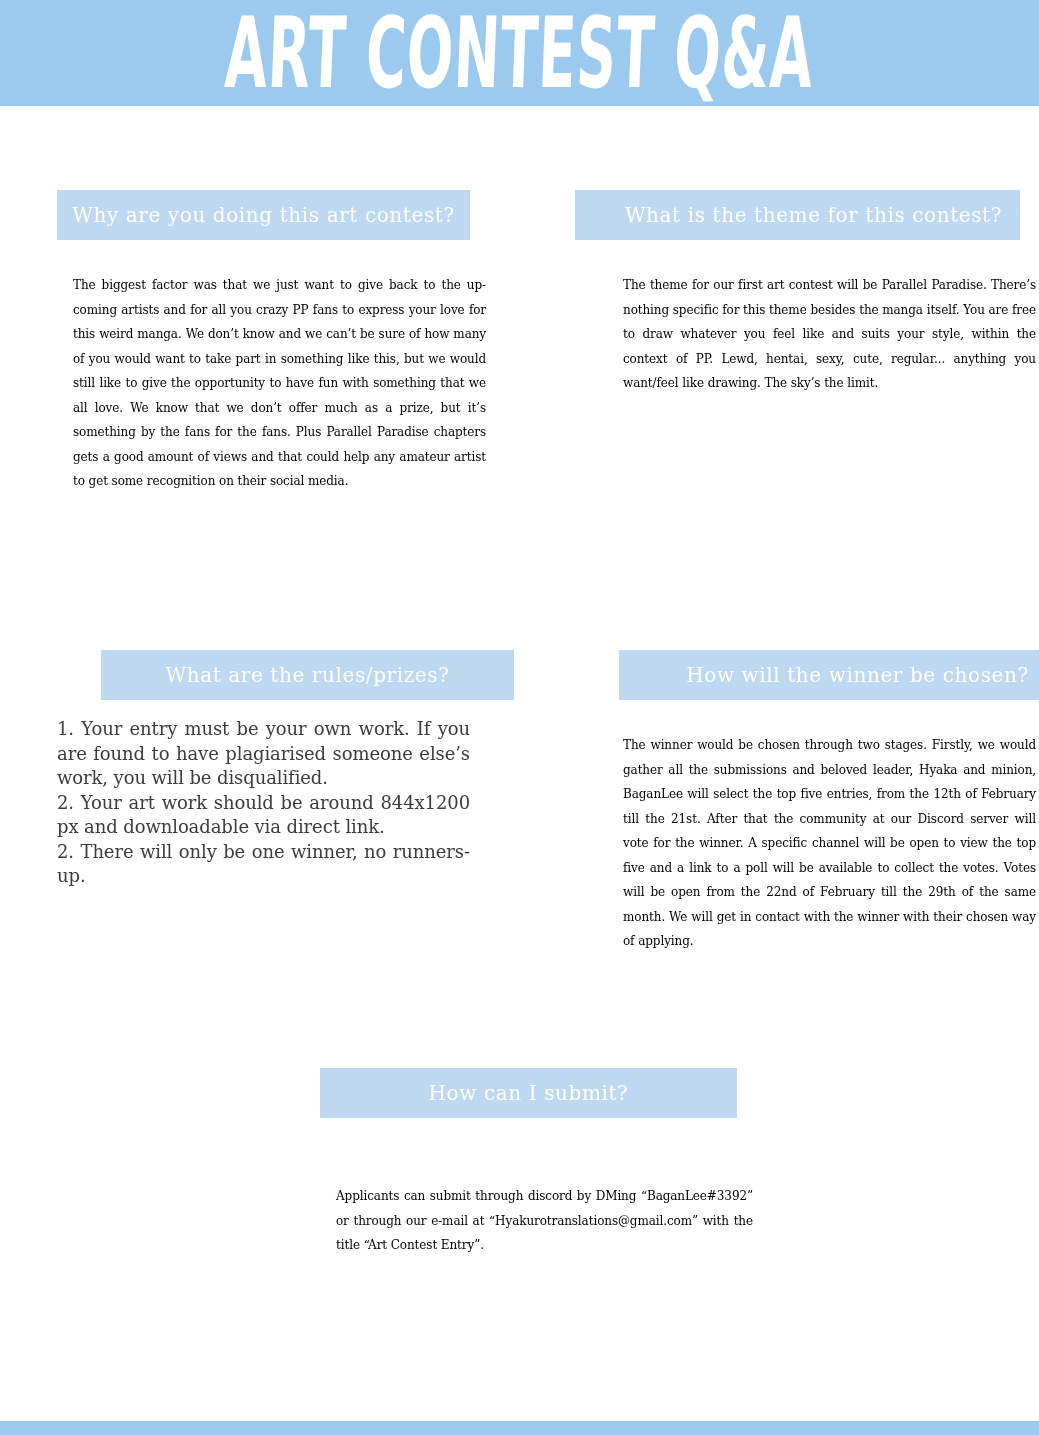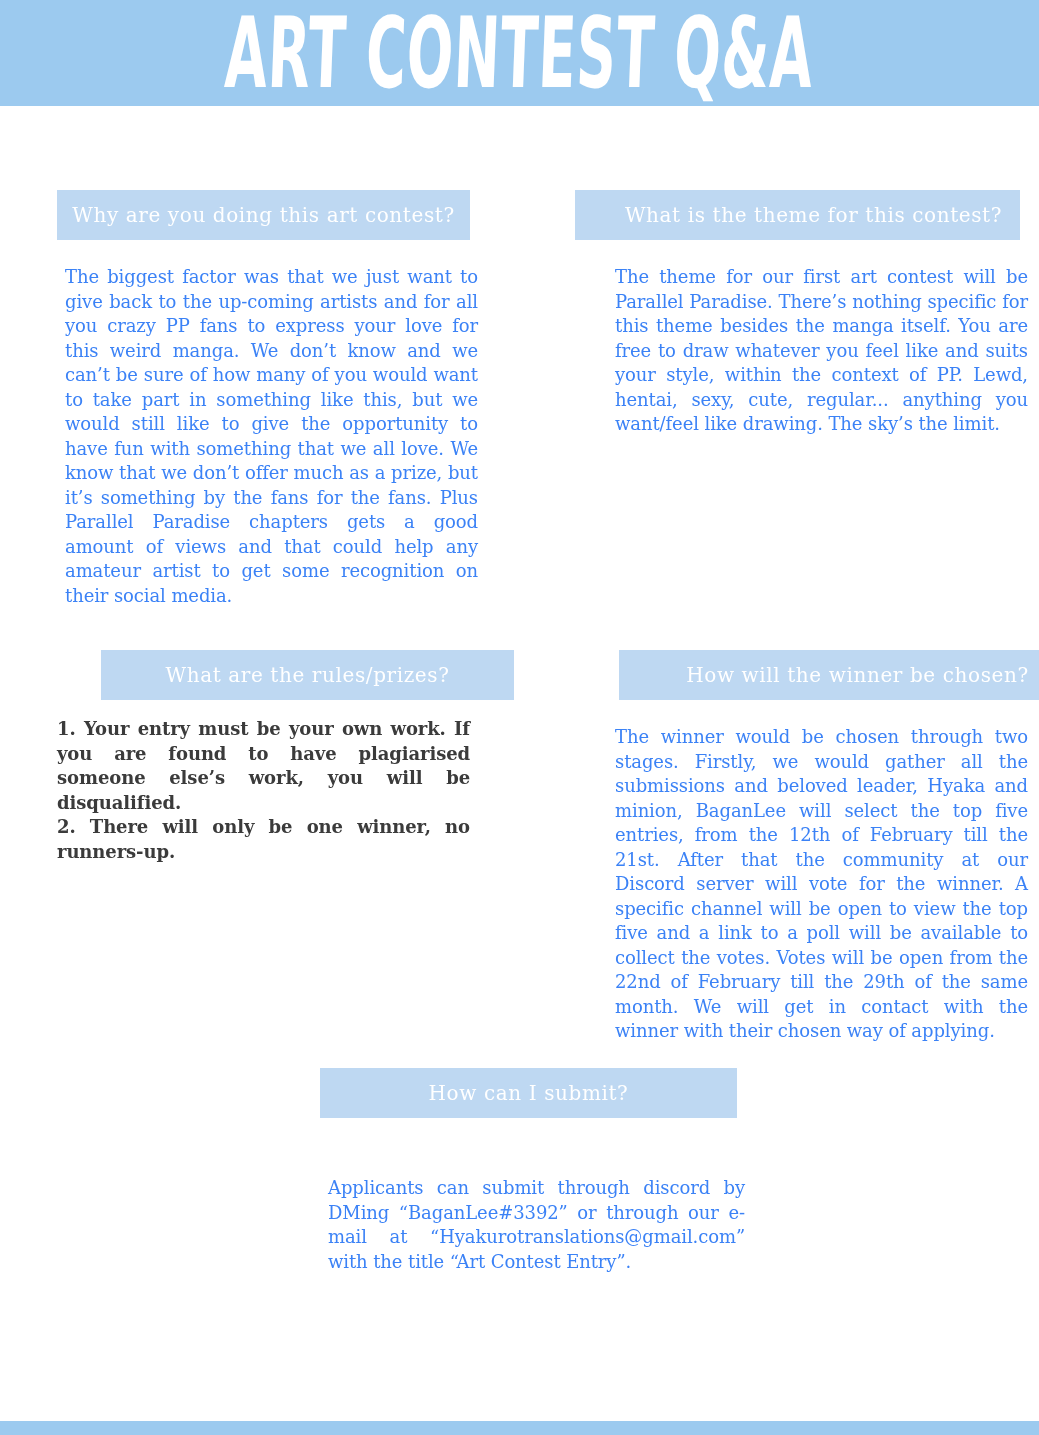--- a/index.html
+++ b/index.html
@@ -50,28 +50,28 @@
     justify-content: center;
     color: #ffffff;
     font-size: 20px;
     letter-spacing: 0.6px;
     text-align: center;
   }
 
   
   .answer {
     position: absolute;
-    margin: 8px;
-    font-size: 18px;
+    margin: 16px;
+    font-size: 12px;
     line-height: 24.5px;
     text-align: justify;
     letter-spacing: -0.1px;
-    color: #3b82f6;
+    color: #000000;
   }
-  .rules-list { position: absolute; font-weight: bold; }
+  .rules-list { position: absolute; }
   .rules-list .rule {
     font-size: 18px;
     line-height: 24.5px;
     text-align: justify;
     letter-spacing: -0.1px;
     color: #3b3b3b;
   }
 
   
   .left-col   { left: 57px;  width: 413px; }
@@ -112,20 +112,21 @@
   <div class="qbox right-col row1-box">
     <span>What is the theme for this contest?</span>
   </div>
   <p class="answer right-col row1-text">The theme for our first art contest will be Parallel Paradise. There’s nothing specific for this theme besides the manga itself. You are free to draw whatever you feel like and suits your style, within the context of PP. Lewd, hentai, sexy, cute, regular... anything you want/feel like drawing. The sky’s the limit.</p>
 
   <div class="qbox left-col row2-box">
     <span>What are the rules/prizes?</span>
   </div>
   <div class="rules-list left-col row2-text">
     <div class="rule">1. Your entry must be your own work. If you are found to have plagiarised someone else’s work, you will be disqualified.</div>
+    <div class="rule">2. Your art work should be around 844x1200 px and downloadable via direct link.</div>
     <div class="rule">2. There will only be one winner, no runners-up.</div>
   </div>
 
   <div class="qbox right-col row2-box">
     <span>How will the winner be chosen?</span>
   </div>
   <p class="answer right-col row2-text">The winner would be chosen through two stages. Firstly, we would gather all the submissions and beloved leader, Hyaka and minion, BaganLee will select the top five entries, from the 12th of February till the 21st. After that the community at our Discord server will vote for the winner. A specific channel will be open to view the top five and a link to a poll will be available to collect the votes. Votes will be open from the 22nd of February till the 29th of the same month. We will get in contact with the winner with their chosen way of applying.</p>
 
   <div class="qbox center-col row3-box">
     <span>How can I submit?</span>

